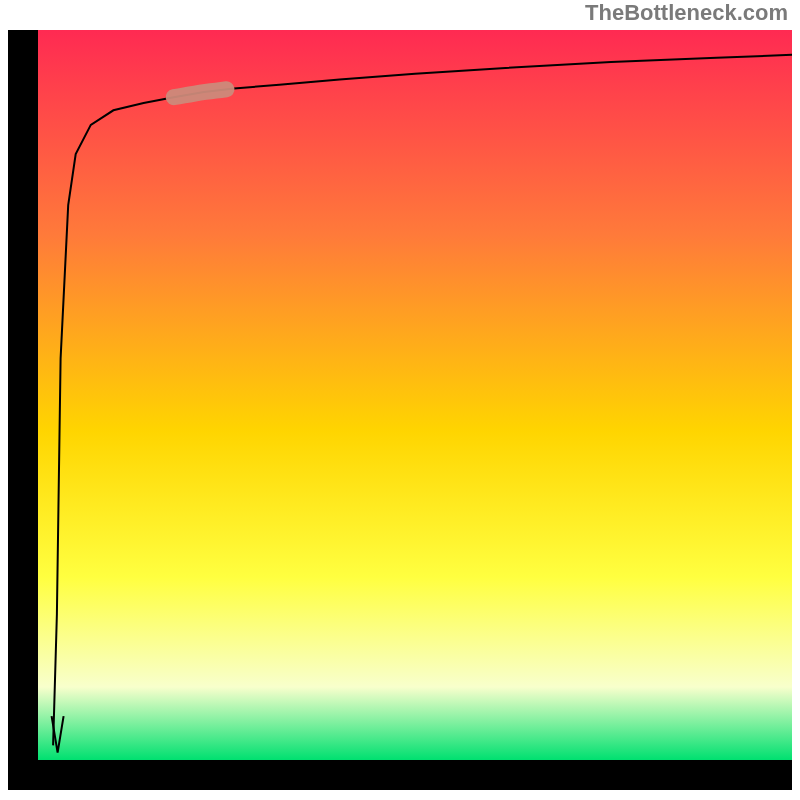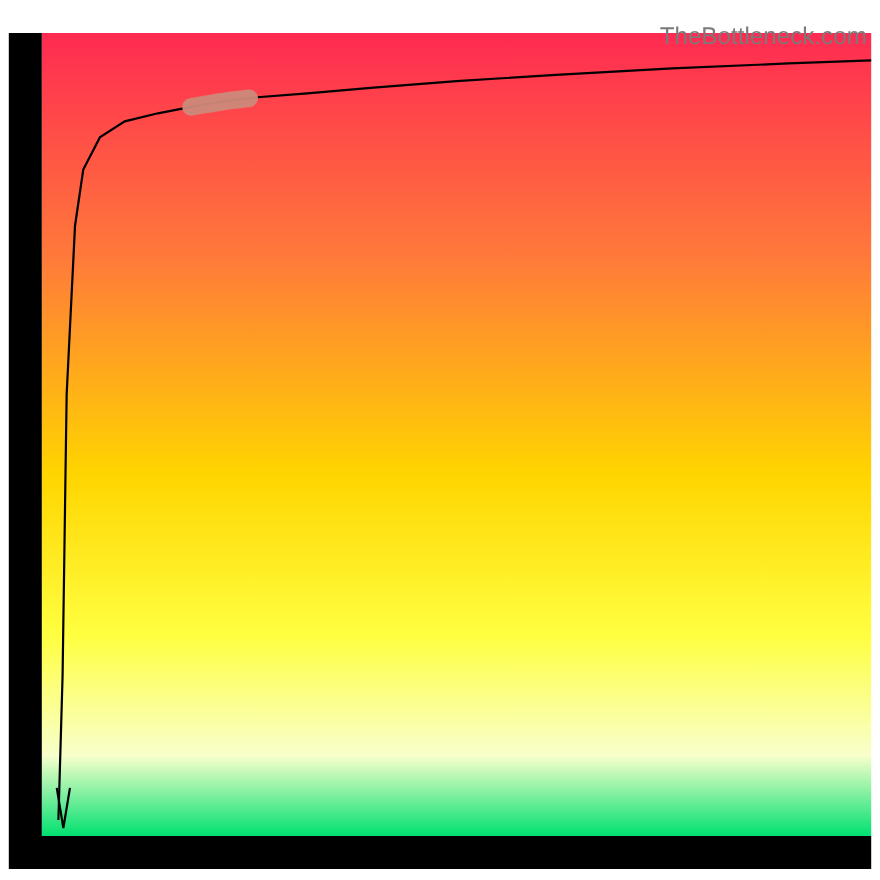--- a/index.html
+++ b/index.html
@@ -10,24 +10,24 @@
     background: #ffffff;
     font-family: Arial, Helvetica, sans-serif;
   }
   .container {
     position: relative;
     width: 800px;
     height: 800px;
   }
   .watermark {
     position: absolute;
-    top: 20px;
+    top: 0;
     right: 12px;
     font-size: 22px;
-    font-weight: 400;
+    font-weight: 700;
     color: #7a7a7a;
     letter-spacing: 0px;
     z-index: 10;
   }
   svg.chart {
     position: absolute;
     top: 0;
     left: 0;
     width: 800px;
     height: 800px;

